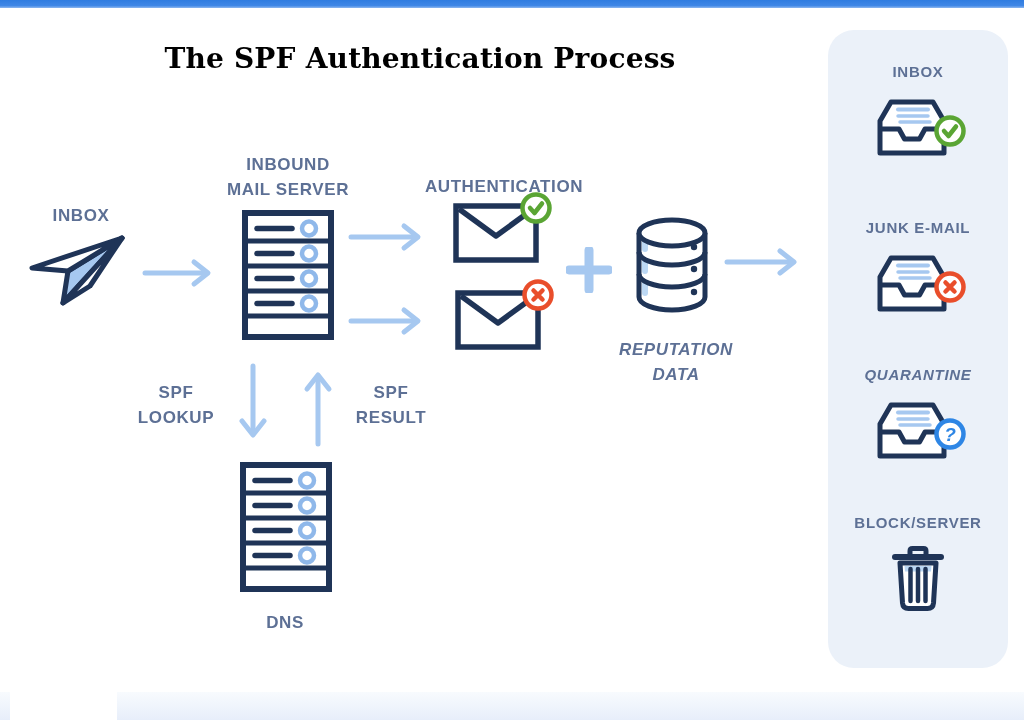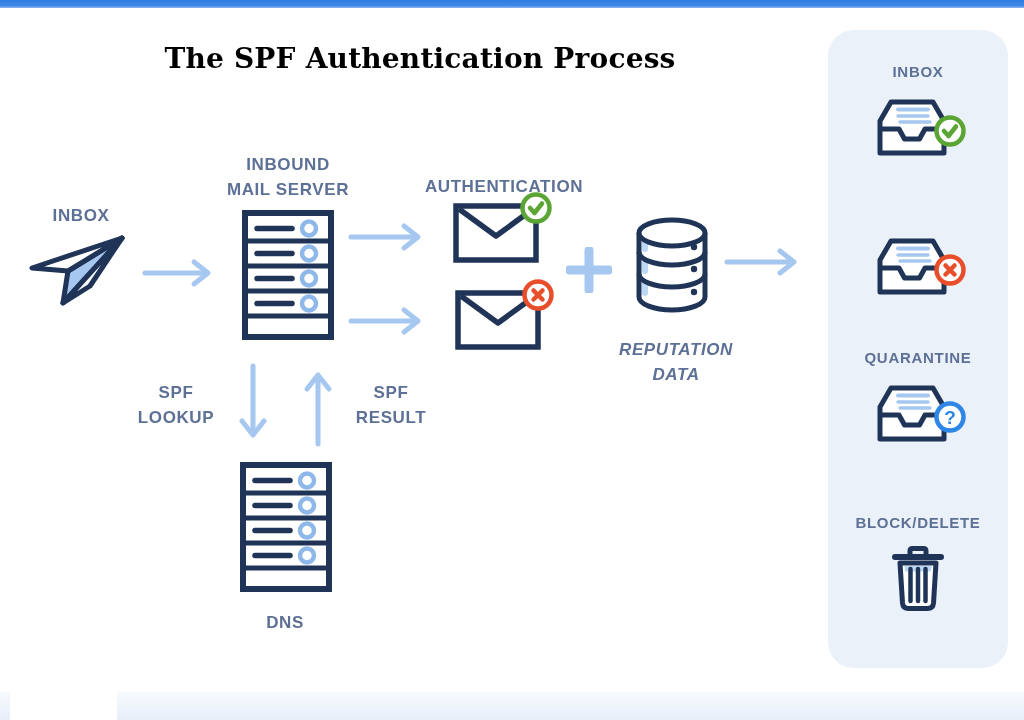--- a/index.html
+++ b/index.html
@@ -167,50 +167,51 @@
           <line x1="26" y1="23" x2="56" y2="23" stroke-width="3.5"></line>
           <line x1="28" y1="29" x2="58" y2="29" stroke-width="3.5"></line>
         </g>
         <path d="M8 36 H27 L32.5 46 H47.5 L53 36 H72" fill="none" stroke="#1f3457" stroke-width="5" stroke-linejoin="round"></path>
         <circle cx="78" cy="38" r="13.5" fill="#ffffff" stroke="#5aa534" stroke-width="4.5"></circle>
         <path d="M72 38 L76.5 43 L84 33.5" fill="none" stroke="#5aa534" stroke-width="4.5" stroke-linecap="round" stroke-linejoin="round"></path>
       </svg>
     </div>
 
     <div class="panel-item" style="top:189px;">
+      <div class="panel-label">JUNK E-MAIL</div>
       <svg class="panel-icon" style="margin-left:44px;" width="96" height="70" viewBox="0 0 96 70">
         <path d="M8 28 L19 9 H61 L72 28 V60 H8 Z" fill="#ffffff" stroke="#1f3457" stroke-width="5" stroke-linejoin="round"></path>
         <g stroke="#a6c8f0" stroke-linecap="round">
           <line x1="26" y1="16.5" x2="56" y2="16.5" stroke-width="4"></line>
           <line x1="26" y1="23" x2="56" y2="23" stroke-width="3.5"></line>
           <line x1="28" y1="29" x2="58" y2="29" stroke-width="3.5"></line>
         </g>
         <path d="M8 36 H27 L32.5 46 H47.5 L53 36 H72" fill="none" stroke="#1f3457" stroke-width="5" stroke-linejoin="round"></path>
         <circle cx="78" cy="38" r="13.5" fill="#ffffff" stroke="#e94e2b" stroke-width="4.5"></circle>
         <path d="M73.5 33.5 L82.5 42.5 M82.5 33.5 L73.5 42.5" stroke="#e94e2b" stroke-width="4.5" stroke-linecap="round"></path>
       </svg>
     </div>
 
-    <div class="panel-item" style="top:319px;">
+    <div class="panel-item" style="top:336px;font-style:italic;">
       <div class="panel-label">QUARANTINE</div>
       <svg class="panel-icon" style="margin-left:44px;" width="96" height="70" viewBox="0 0 96 70">
         <path d="M8 28 L19 9 H61 L72 28 V60 H8 Z" fill="#ffffff" stroke="#1f3457" stroke-width="5" stroke-linejoin="round"></path>
         <g stroke="#a6c8f0" stroke-linecap="round">
           <line x1="26" y1="16.5" x2="56" y2="16.5" stroke-width="4"></line>
           <line x1="26" y1="23" x2="56" y2="23" stroke-width="3.5"></line>
           <line x1="28" y1="29" x2="58" y2="29" stroke-width="3.5"></line>
         </g>
         <path d="M8 36 H27 L32.5 46 H47.5 L53 36 H72" fill="none" stroke="#1f3457" stroke-width="5" stroke-linejoin="round"></path>
         <circle cx="78" cy="38" r="13.5" fill="#ffffff" stroke="#2e86e5" stroke-width="4.5"></circle>
         <text x="78" y="45" text-anchor="middle" font-family="Liberation Sans, sans-serif" font-size="19" font-weight="bold" fill="#2e86e5">?</text>
       </svg>
     </div>
 
     <div class="panel-item" style="top:484px;">
-      <div class="panel-label">BLOCK/DELETE</div>
+      <div class="panel-label">BLOCK/SERVER</div>
       <svg class="panel-icon" style="margin-left:61px;" width="58" height="72" viewBox="0 0 58 72">
         <path d="M21 11 V7 Q21 4.5 23.5 4.5 H34.5 Q37 4.5 37 7 V11" fill="none" stroke="#1f3457" stroke-width="5" stroke-linejoin="round"></path>
         <line x1="6" y1="13" x2="52" y2="13" stroke="#1f3457" stroke-width="6" stroke-linecap="round"></line>
         <path d="M11 19 H47 L44.5 59 Q44 64.5 38.5 64.5 H19.5 Q14 64.5 13.5 59 Z" fill="#ffffff" stroke="#1f3457" stroke-width="5" stroke-linejoin="round"></path>
         <path d="M15.5 22 H42.5 L42 27.5 H16 Z" fill="#bcd8f4"></path>
         <g stroke="#1f3457" stroke-width="4.5" stroke-linecap="round">
           <line x1="21.5" y1="25" x2="21.5" y2="57"></line>
           <line x1="29" y1="25" x2="29" y2="57"></line>
           <line x1="36.5" y1="25" x2="36.5" y2="57"></line>
         </g>

